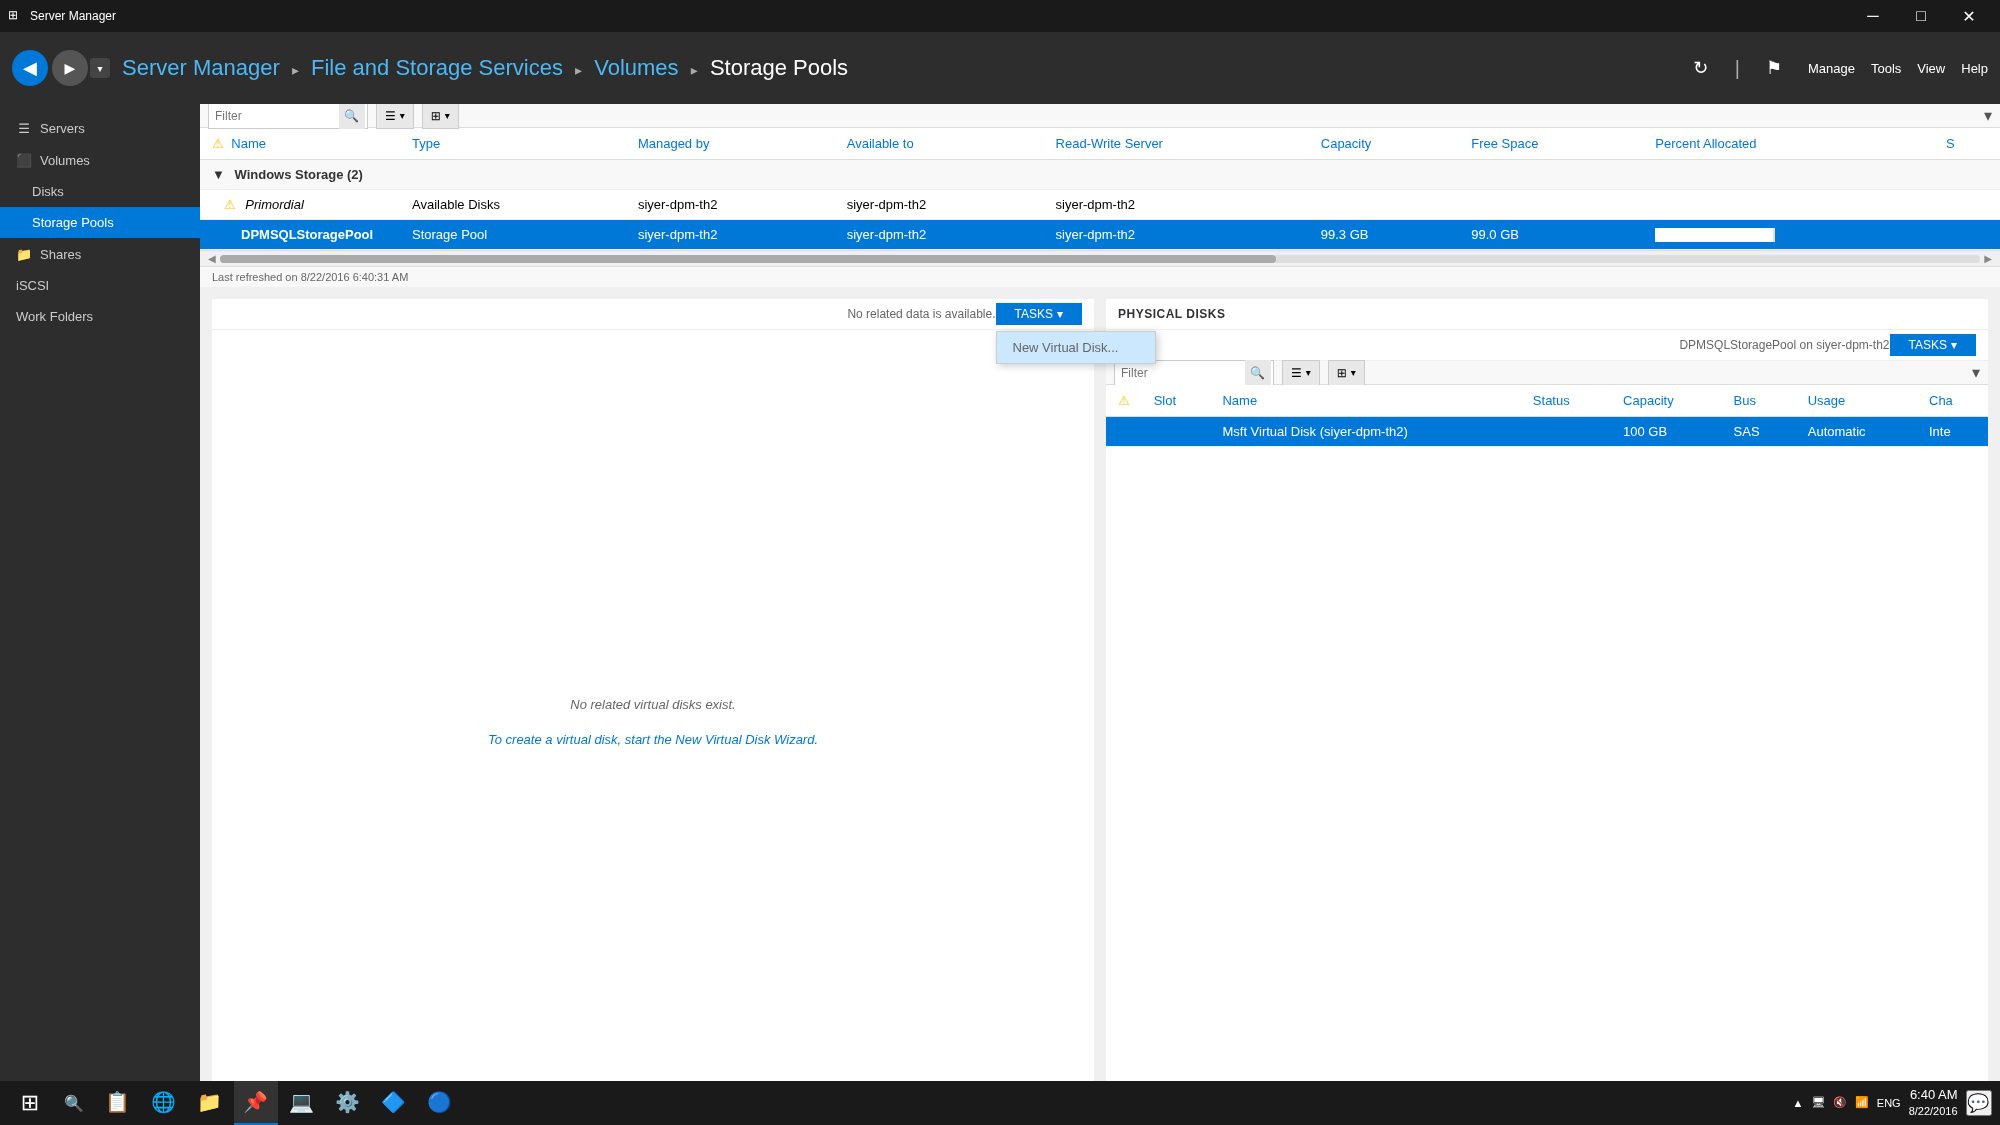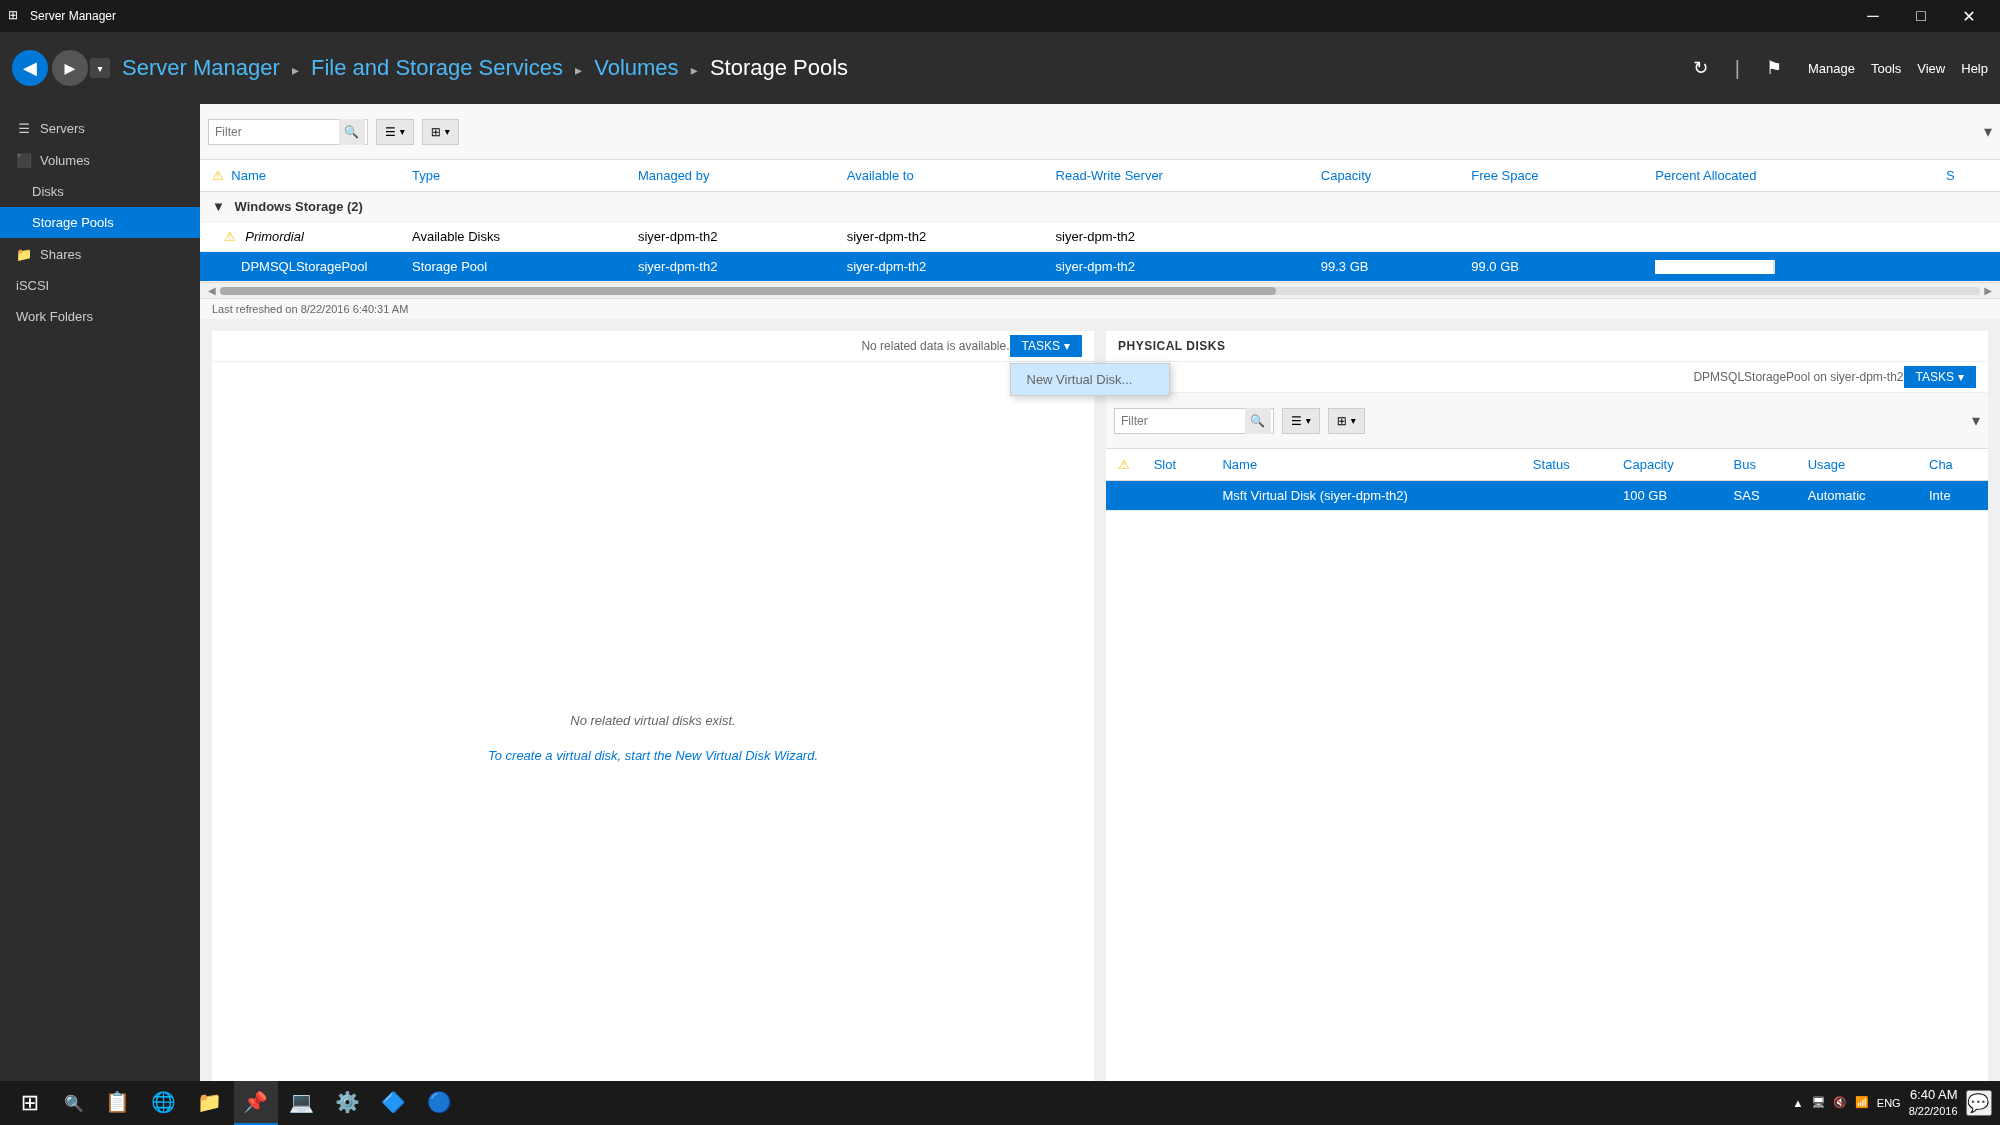--- a/index.html
+++ b/index.html
@@ -80,21 +80,21 @@
 
     
     .storage-pools-panel {
       background: white;
       margin: 0;
       flex-shrink: 0;
     }
 
     
     .toolbar {
-      height: 56px;
+      height: 24px;
       background: #f8f8f8;
       border-bottom: 1px solid #ddd;
       display: flex;
       align-items: center;
       padding: 0 8px;
       gap: 8px;
     }
     .filter-box {
       display: flex;
       align-items: center;
@@ -188,21 +188,21 @@
       color: #666;
       border-bottom: 1px solid #eee;
       display: flex;
       align-items: center;
       justify-content: flex-end;
     }
     .tasks-btn {
       background: #0078d7;
       color: white;
       border: none;
-      padding: 4px 12px;
+      padding: 4px 19px;
       cursor: pointer;
       font-size: 12px;
       display: flex;
       align-items: center;
       gap: 4px;
     }
     .panel-content {
       flex: 1;
       display: flex;
       flex-direction: column;
@@ -385,21 +385,21 @@
               <td>siyer-dpm-th2</td>
               <td>siyer-dpm-th2</td>
               <td>siyer-dpm-th2</td>
               <td></td>
               <td></td>
               <td></td>
               <td></td>
             </tr>
 
             <tr class="selected">
-              <td style="padding-left:41px;">
+              <td style="padding-left:41px;font-weight:bold;">
                 <span>DPMSQLStoragePool</span>
               </td>
               <td>Storage Pool</td>
               <td>siyer-dpm-th2</td>
               <td>siyer-dpm-th2</td>
               <td>siyer-dpm-th2</td>
               <td>99.3 GB</td>
               <td>99.0 GB</td>
               <td>
                 <div class="progress-bar-container">

